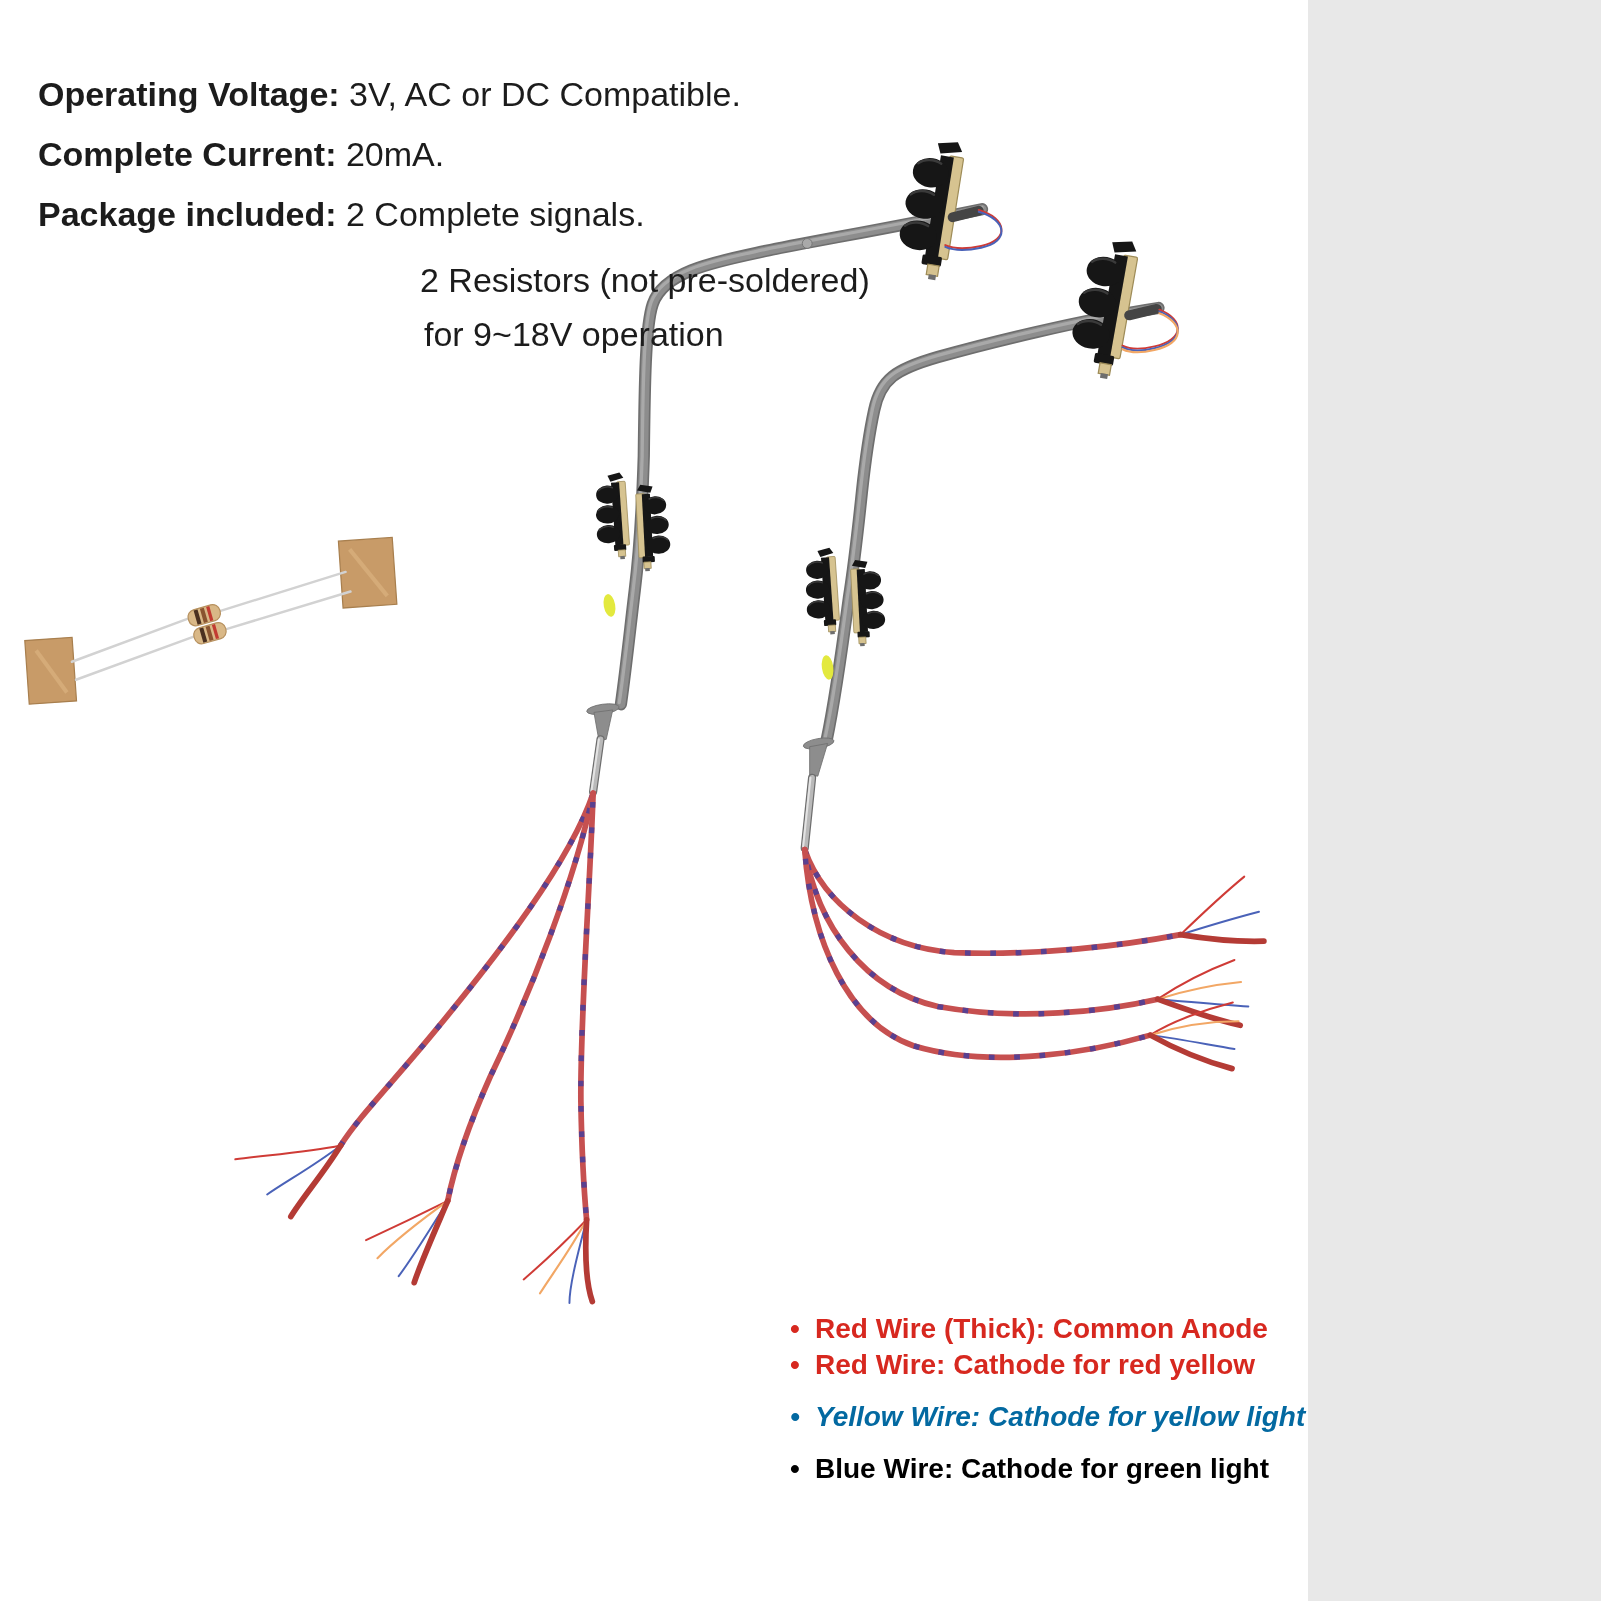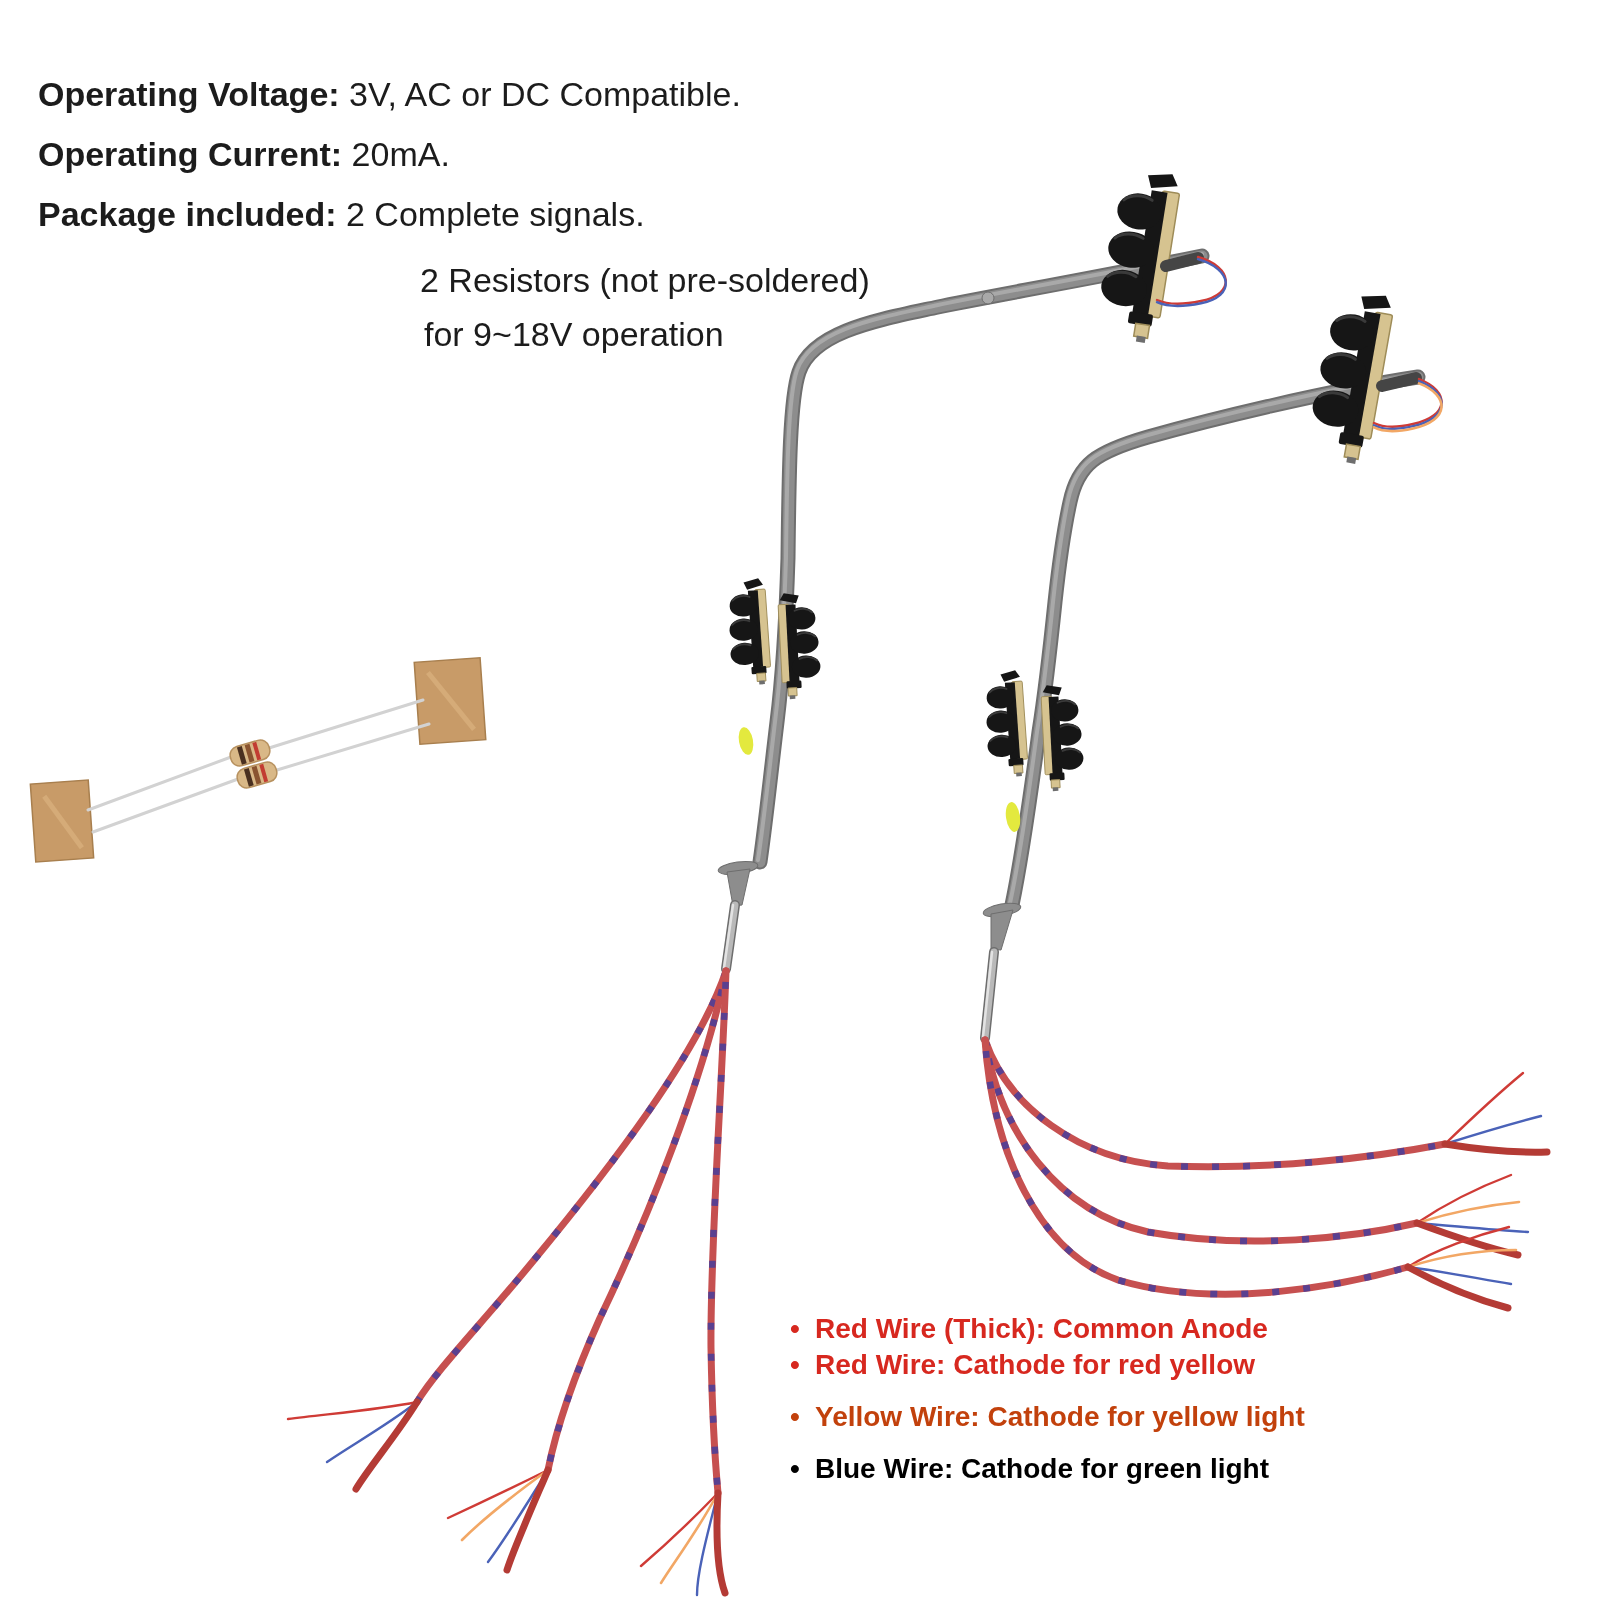--- a/index.html
+++ b/index.html
@@ -9,21 +9,21 @@
     --plate:#d6c390; --plate-edge:#9e8c58;
     --signal-body:#161616; --signal-highlight:#3a3a3a;
     --yellow-dot:#e3e93e;
     --twist-red:#c65050; --twist-violet:#5a4090;
     --wire-thin-red:#cf3b36; --wire-orange:#f2a765; --wire-blue:#4a62b8; --wire-thick-red:#b43b35;
     --tape:#c89b68; --tape-edge:#a87f4e; --resistor-body:#d9b887; --lead:#d2d2d2;
     --background:#ffffff;
   }
   html,body{margin:0;padding:0;background:#e8e8e8;}
   #stage{
-    position:relative; width:1601px; height:1601px;
+    position:relative; width:1308px; height:1601px;
     background:var(--background);
     font-family:"Liberation Sans", sans-serif;
     overflow:hidden;
   }
   #scene{position:absolute; inset:0;}
   
   .spec-line{
     position:absolute; left:38px; font-size:34px; line-height:40px;
     color:var(--spec-text); white-space:nowrap;
   }
@@ -200,26 +200,26 @@
         <rect x="-20" y="-10" width="40" height="20" rx="9" fill="var(--resistor-body)" stroke="#b7915f" stroke-width="1.5"></rect>
         <rect x="-11" y="-9" width="5" height="18" fill="#4a3020"></rect>
         <rect x="-3" y="-9" width="5" height="18" fill="#8a5430"></rect>
         <rect x="5" y="-9" width="4" height="18" fill="#c23c32"></rect>
       </g>
     </g>
   </svg>
 
   <div>
     <div class="spec-line" style="top:74px"><b>Operating Voltage:</b><span> 3V, AC or DC Compatible.</span></div>
-    <div class="spec-line" style="top:134px"><b>Operating Current:</b><span> 20mA.</span></div>
+    <div class="spec-line" style="top:134px"><b>Complete Current:</b><span> 20mA.</span></div>
     <div class="spec-line" style="top:194px"><b>Package included:</b><span> 2 Complete signals.</span></div>
     <div class="spec-cont" style="top:260px; left:420px">2 Resistors (not pre-soldered)</div>
     <div class="spec-cont" style="top:314px; left:424px">for 9~18V operation</div>
   </div>
 
   <div>
     <div class="legend-item" style="top: 1312px; color: rgb(215, 40, 31);"><span class="bullet">•</span><span>Red Wire (Thick): Common Anode</span></div>
     <div class="legend-item" style="top: 1348px; color: rgb(215, 40, 31);"><span class="bullet">•</span><span>Red Wire: Cathode for red yellow</span></div>
-    <div class="legend-item" style="top: 1400px; color: #c2410c;"><span class="bullet">•</span><span>Yellow Wire: Cathode for yellow light</span></div>
+    <div class="legend-item" style="top: 1400px; color: #0369a1; font-style: italic;"><span class="bullet">•</span><span>Yellow Wire: Cathode for yellow light</span></div>
     <div class="legend-item" style="top: 1452px; color: #000000;"><span class="bullet">•</span><span>Blue Wire: Cathode for green light</span></div>
   </div>
 
 </div>
 
 </body></html>

